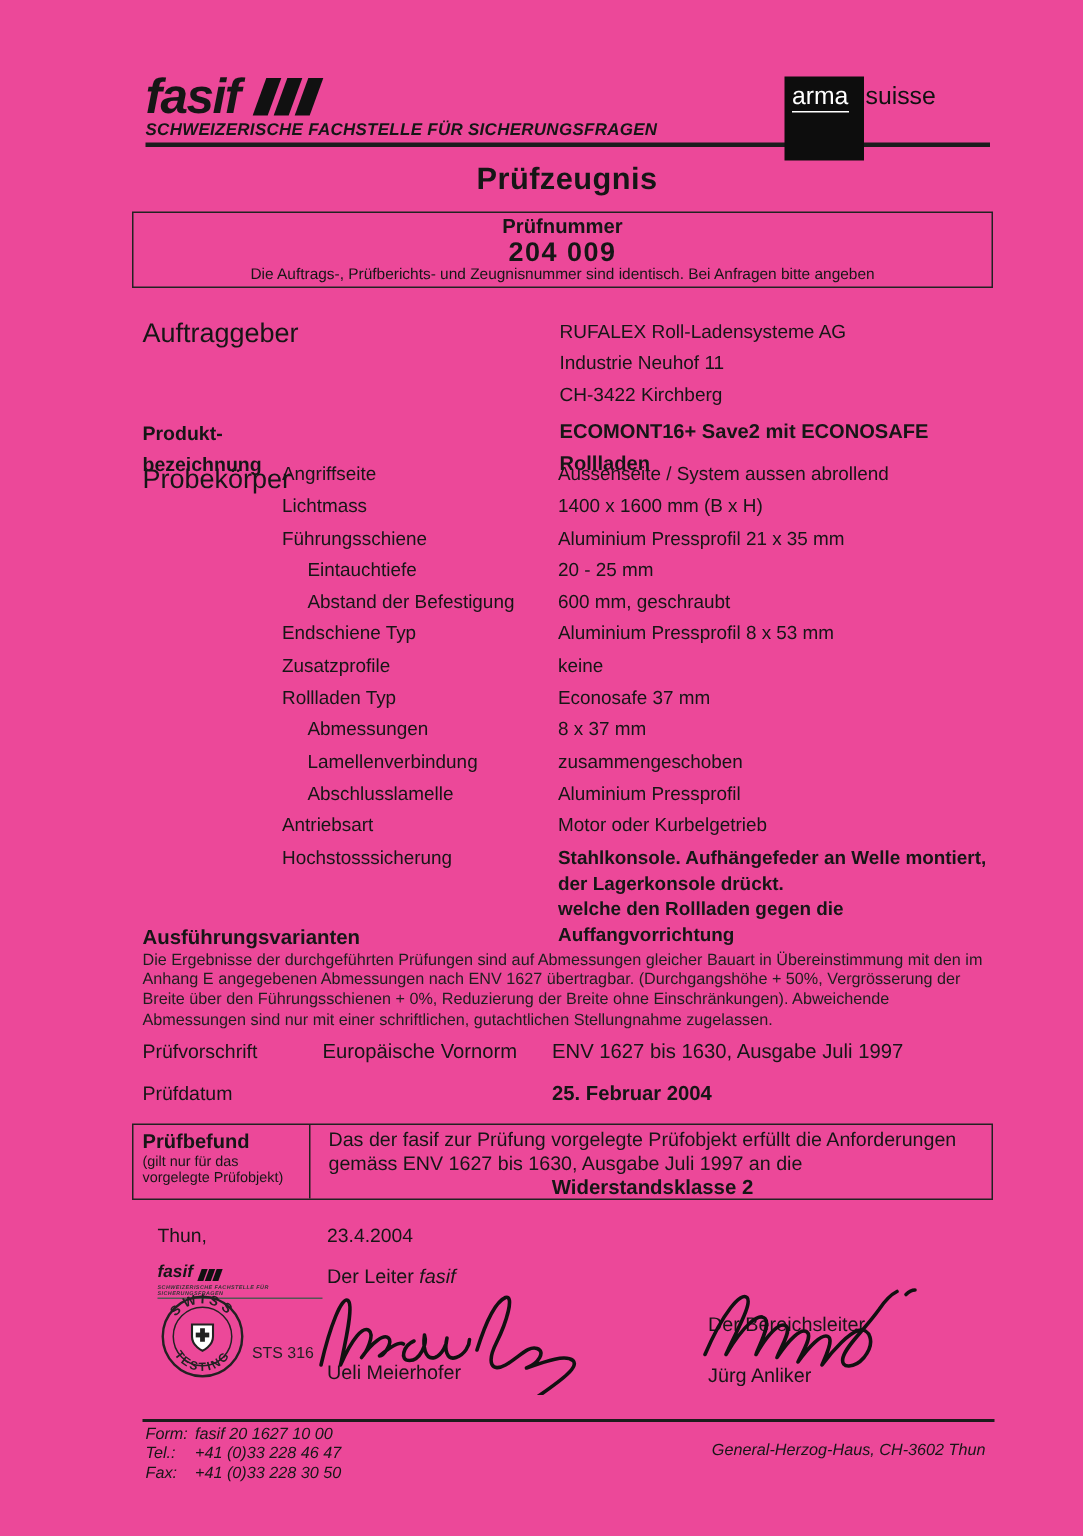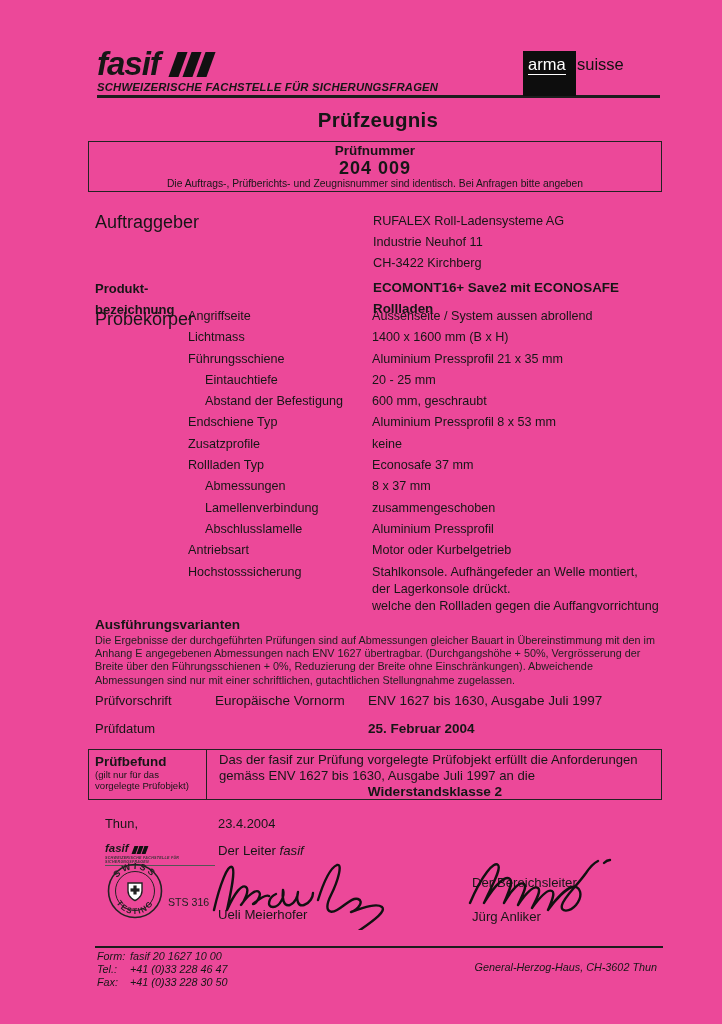--- a/index.html
+++ b/index.html
@@ -8,21 +8,21 @@
 
   
   .logo-row{position:absolute;left:97px;top:50px;display:flex;align-items:flex-end;}
   .logo-word{font-style:italic;font-weight:bold;font-size:33px;line-height:28px;letter-spacing:-1px;}
   .logo-bars{display:inline-flex;margin-left:9px;margin-bottom:1px;}
   .logo-bars i{display:inline-block;width:10px;height:25px;background:#111;transform:skewX(-20deg);margin-left:4px;}
   .logo-tagline{position:absolute;left:97px;top:81px;font-style:italic;font-weight:bold;font-size:11.3px;letter-spacing:0.2px;}
   .header-rule{position:absolute;left:97px;top:95px;width:563px;height:2.5px;background:#1c1c1c;}
 
   .arma{position:absolute;left:523px;top:51px;display:flex;align-items:flex-start;}
-  .arma-box{background:#0d0d0d;width:53px;height:45px;box-sizing:border-box;padding:4px 0 0 5px;}
+  .arma-box{background:#0d0d0d;width:53px;height:56px;box-sizing:border-box;padding:4px 0 0 5px;}
   .arma-white{color:#fff;font-size:16.5px;line-height:18px;border-bottom:1.5px solid #fff;padding-bottom:1px;}
   .arma-suisse{color:#111;font-size:16.5px;line-height:18px;padding-top:4px;padding-left:1px;}
 
   .doc-title{position:absolute;left:95px;top:108px;width:566px;text-align:center;
              font-size:20.5px;font-weight:bold;letter-spacing:0.3px;}
 
   
   .pn-box{position:absolute;left:88px;top:141px;width:574px;height:51px;box-sizing:border-box;
           border:1.6px solid #222;text-align:center;}
   .pn-label{font-size:13.5px;font-weight:bold;line-height:16px;margin-top:1px;}
@@ -36,21 +36,21 @@
   .product-label{position:absolute;left:95px;top:278px;font-weight:bold;font-size:13px;line-height:21px;}
   .product-value{position:absolute;left:373px;top:277px;font-weight:bold;font-size:13.4px;line-height:21px;}
 
   
   .specimen-label{position:absolute;left:95px;top:309px;}
   .specimen{position:absolute;left:188px;top:306px;width:476px;}
   .srow{display:flex;font-size:12.6px;}
   .srow .sname{width:184px;line-height:21.3px;flex:0 0 auto;box-sizing:border-box;}
   .srow.indent .sname{padding-left:17px;}
   .srow .sval{flex:1;line-height:21.3px;}
-  .srow.multi .sval{line-height:17px;padding-top:2.5px;}
+  .srow.multi .sval{line-height:17px;padding-top:2.5px;font-weight:bold;}
 
   
   .variants{position:absolute;left:95px;top:617px;width:569px;}
   .variants-h{font-size:13.6px;font-weight:bold;line-height:16px;}
   .variants-p{font-size:10.8px;line-height:13.2px;margin-top:1px;color:#1e1e1e;}
 
   
   .norm-row,.date-row{position:absolute;left:0;width:722px;font-size:13px;}
   .norm-row{top:693px;} .date-row{top:721px;}
   .nr-label{position:absolute;left:95px;}

